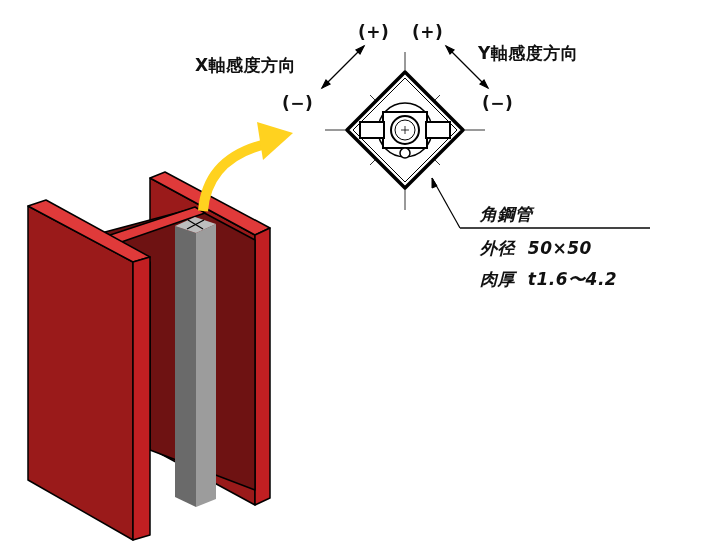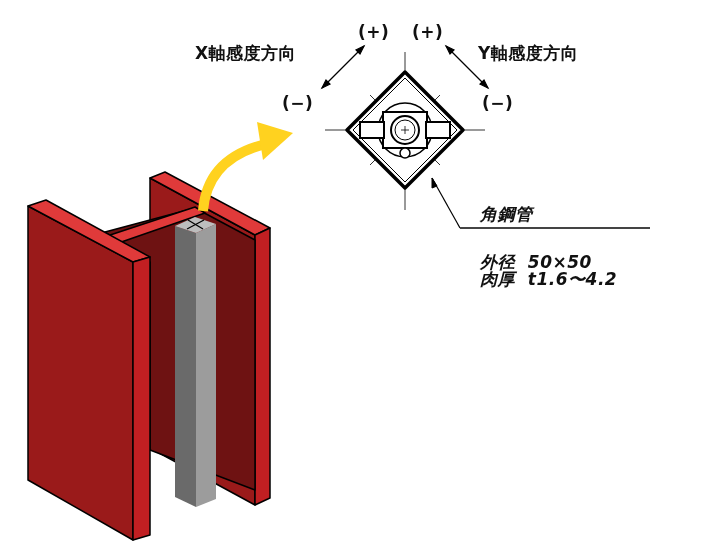--- a/index.html
+++ b/index.html
@@ -77,26 +77,26 @@
     <polygon points="488,88 484,80 480,84"></polygon>
   </g>
 
   <g stroke="#000" fill="#000">
     <line x1="432" y1="178" x2="460" y2="228" stroke-width="1.2"></line>
     <polygon points="432,178 432,188 437,186"></polygon>
     <line x1="460" y1="228" x2="650" y2="228" stroke="#444" stroke-width="2"></line>
   </g>
 </svg>
 
-<div class="lbl" style="left:195px; top:42px;text-align:right;">X軸感度方向</div>
+<div class="lbl" style="left:195px; top:54px;text-align:right;">X軸感度方向</div>
 <div class="lbl" style="left:478px; top:42px;">Y軸感度方向</div>
 <div class="lbl" style="left:358px; top:22px;">(+)</div>
 <div class="lbl" style="left:412px; top:22px;">(+)</div>
 <div class="lbl" style="left:282px; top:93px;">(−)</div>
 <div class="lbl" style="left:482px; top:93px;">(−)</div>
 
 <div class="lbl spec" style="left:480px; top:203px;">角鋼管</div>
-<div class="lbl spec" style="left:480px; top:237px;margin-top:14px;">
+<div class="lbl spec" style="left:480px; top:237px;">
   <span>外径</span>&nbsp;&nbsp;<span>50×50</span>
 </div>
 <div class="lbl spec" style="left:480px; top:268px;">
   <span>肉厚</span>&nbsp;&nbsp;<span>t1.6〜4.2</span>
 </div>
 
 </body></html>

